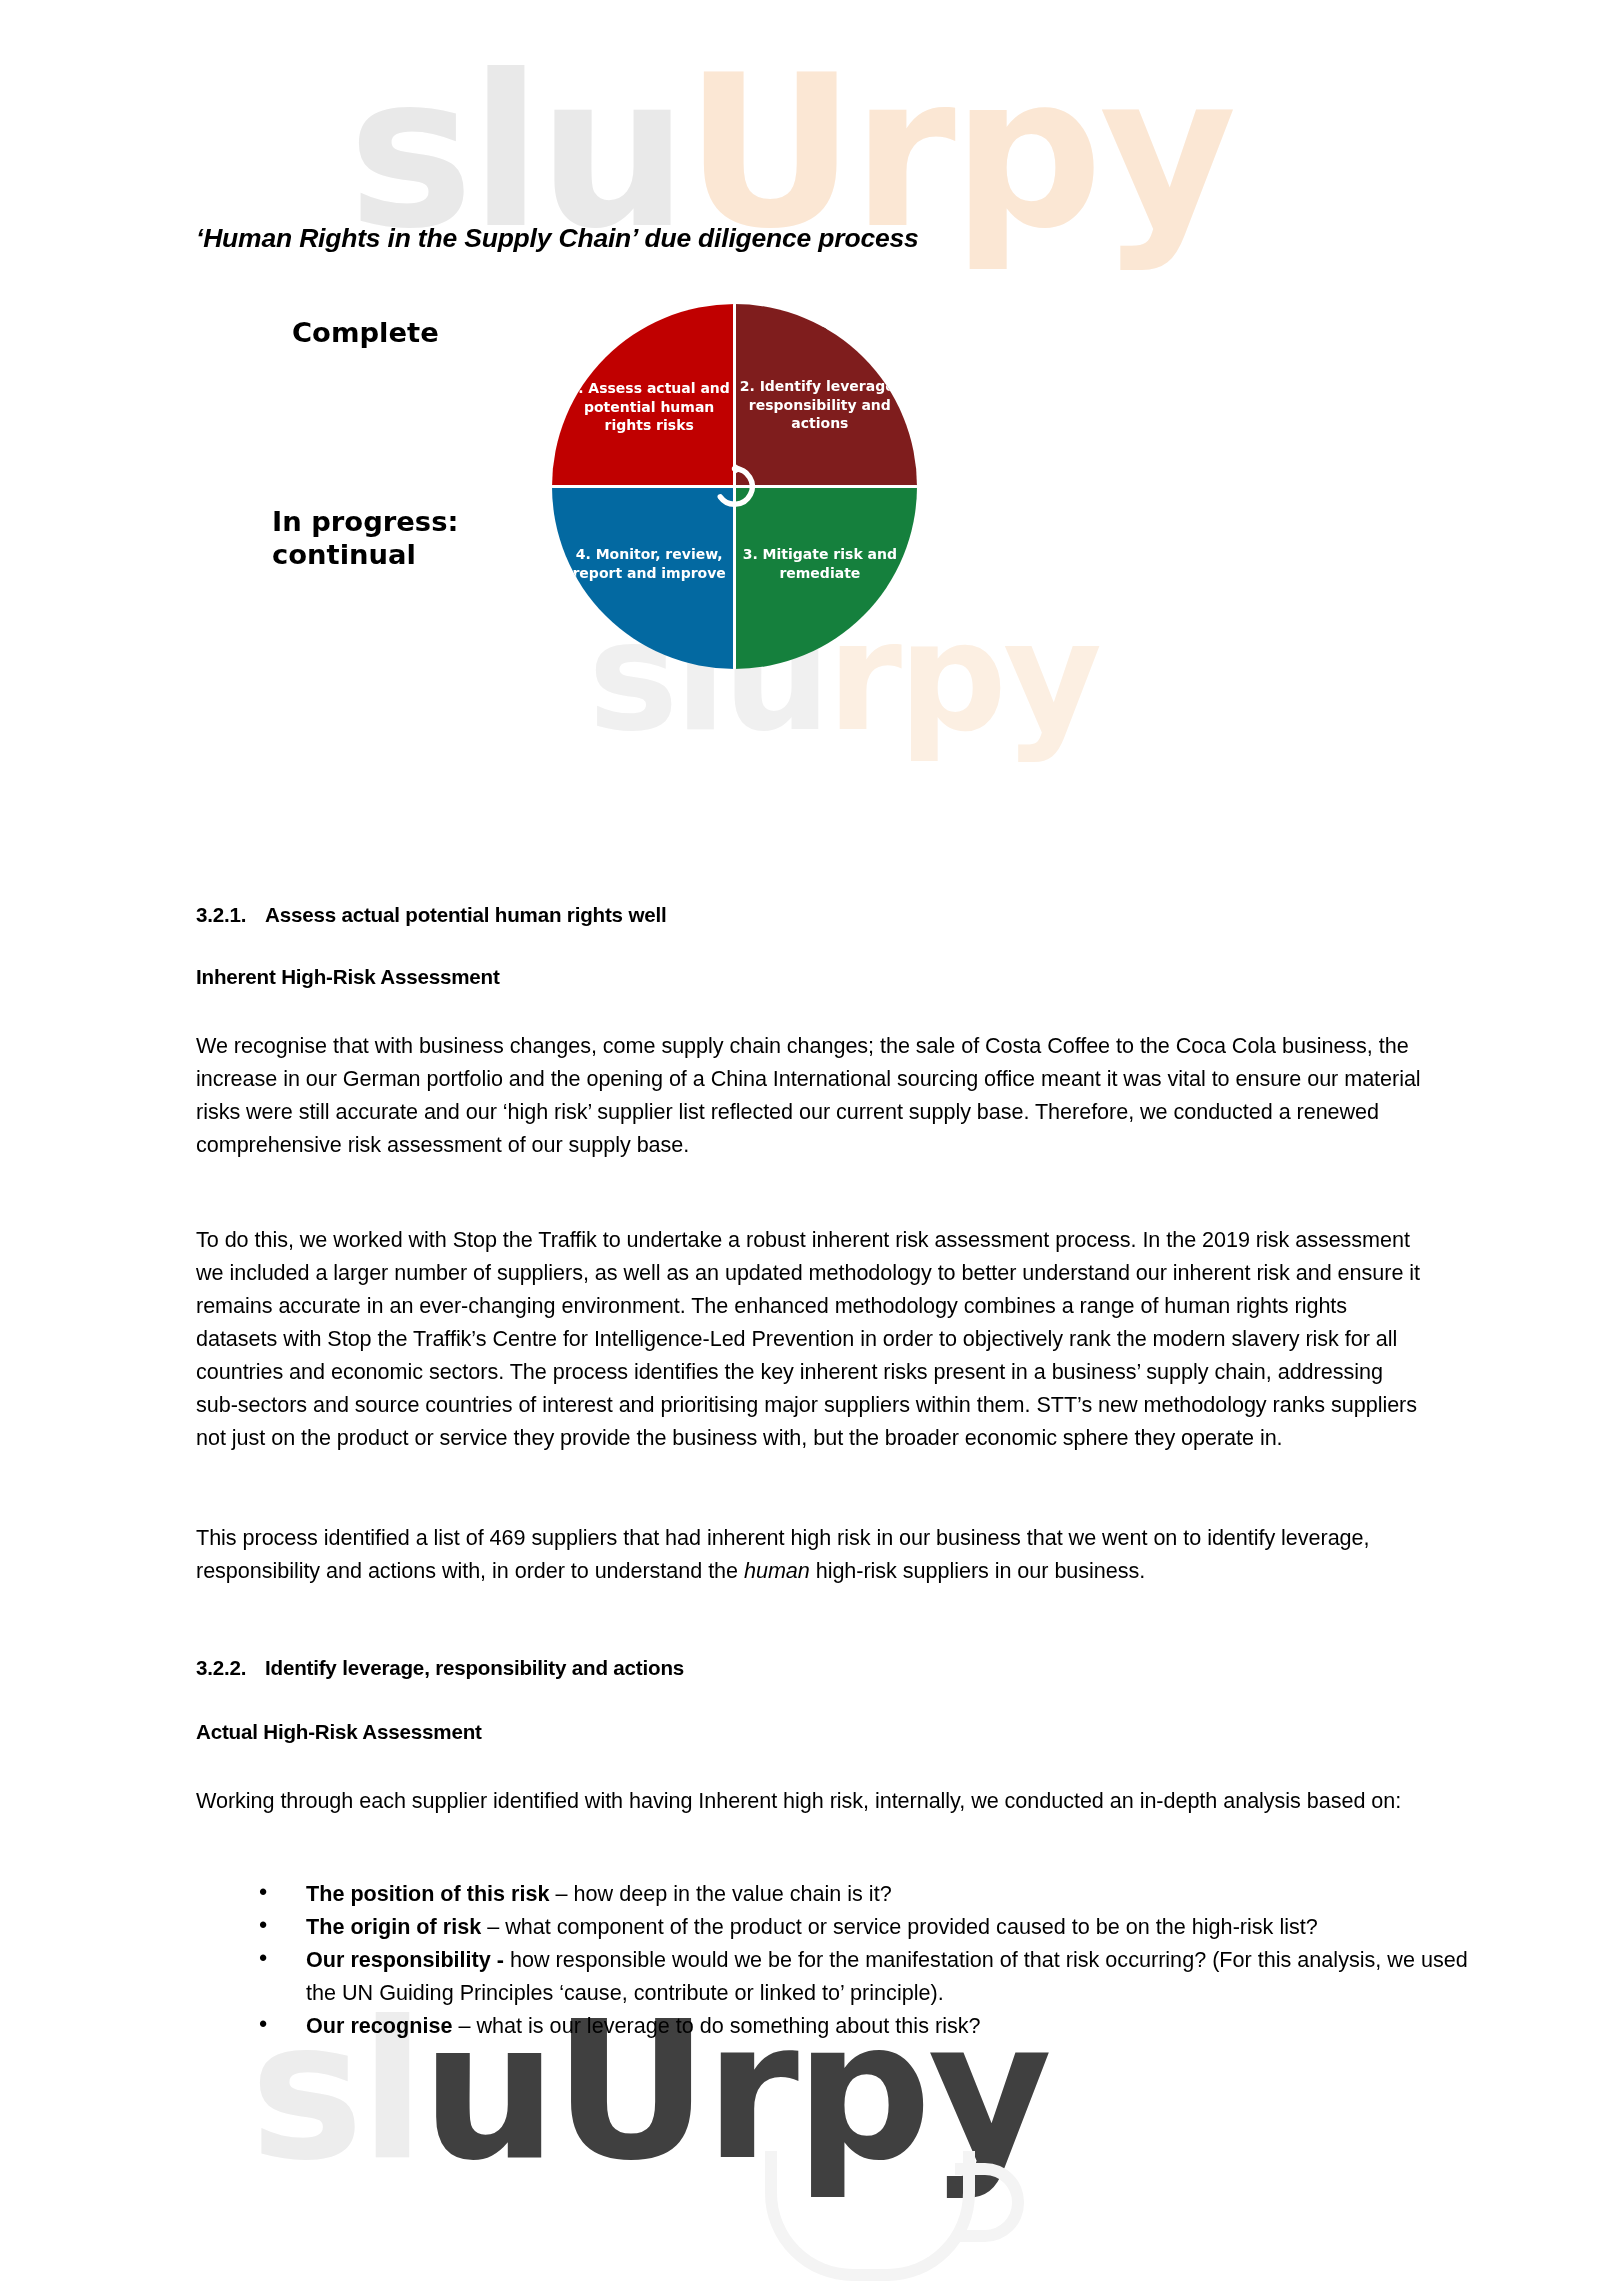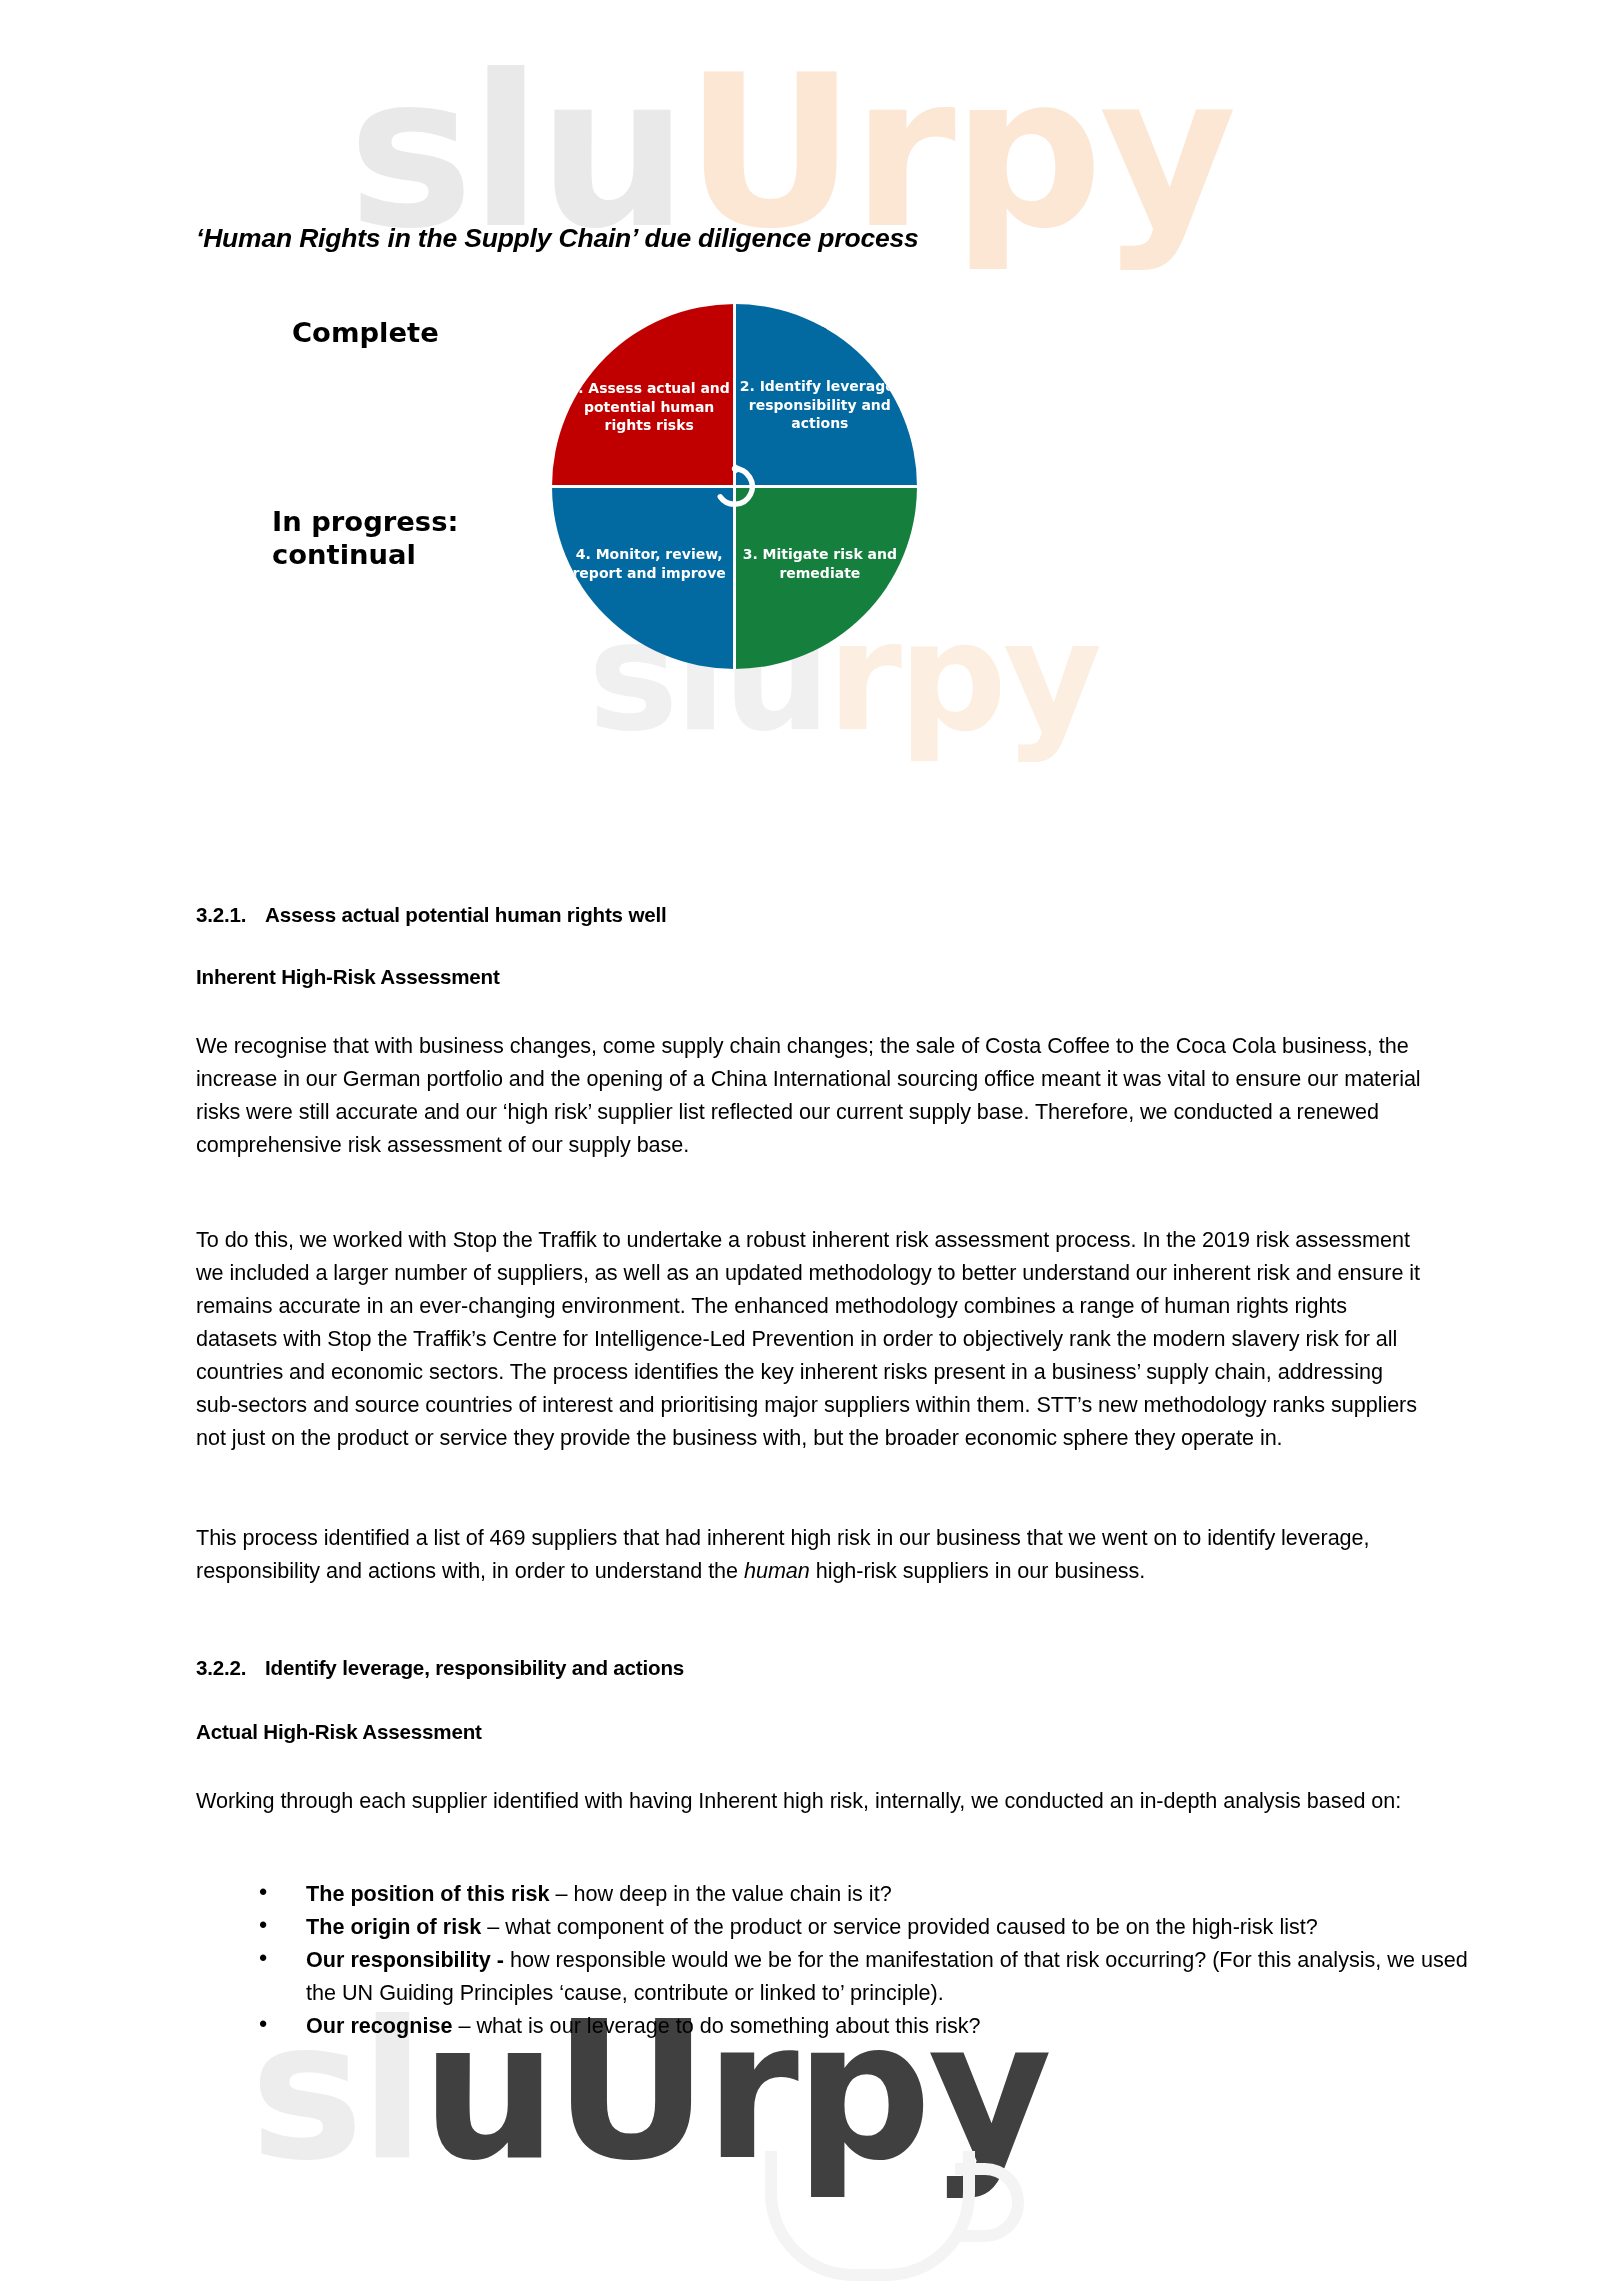--- a/index.html
+++ b/index.html
@@ -246,21 +246,21 @@
 
     <div class="outer-label lbl-br">
       <div>In progress:</div>
       <div>continual</div>
     </div>
 
     <div class="wheel">
       <div class="quad q1" style="background: rgb(192, 0, 0);">
         <span>1. Assess actual and potential human rights risks</span>
       </div>
-      <div class="quad q2" style="background: #0369a1;">
+      <div class="quad q2" style="background: #7f1d1d;">
         <span>2. Identify leverage, responsibility and actions</span>
       </div>
       <div class="quad q3" style="background: #15803d;">
         <span>3. Mitigate risk and remediate</span>
       </div>
       <div class="quad q4" style="background: #0369a1;">
         <span>4. Monitor, review, report and improve</span>
       </div>
 
       <div class="wheel-split-v"></div>

